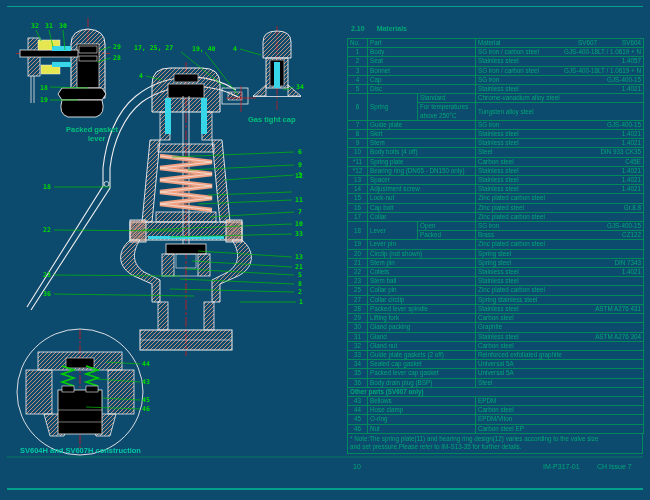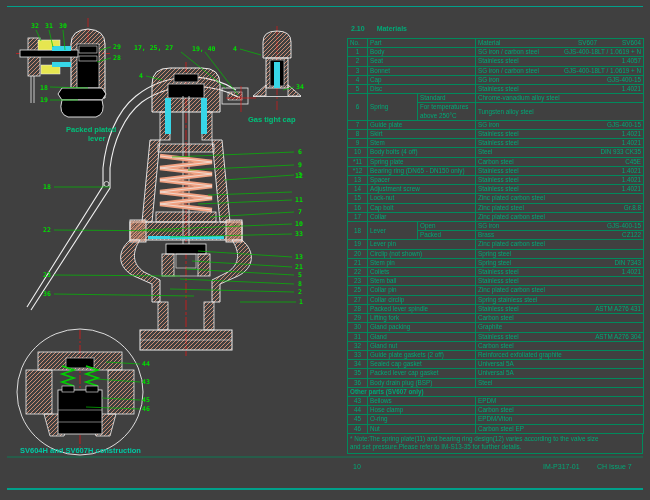--- a/index.html
+++ b/index.html
@@ -1,16 +1,16 @@
 <!DOCTYPE html>
 <html><head>
 <meta charset="utf-8">
 <style>
   html,body{margin:0;padding:0;background:#000;}
-  .sheet{position:relative;width:650px;height:500px;background:#404040;overflow:hidden;
+  .sheet{position:relative;width:650px;height:500px;background:#0c4a6e;overflow:hidden;
          font-family:"Liberation Sans",sans-serif;}
   .layer{position:absolute;left:0;top:0;}
   
   .co{position:absolute;font:bold 6.5px "DejaVu Sans Mono",monospace;color:#00e000;white-space:nowrap;z-index:3;}
   .cap{position:absolute;color:#00c9a3;font-weight:bold;white-space:nowrap;z-index:3;}
   .cap.green{color:#00c07a;}
   
   .tbl-wrap{position:absolute;left:347px;top:38px;width:296px;z-index:2;}
   .sec-title{position:absolute;left:351px;top:25px;color:#00a876;font-size:7px;font-weight:bold;z-index:2;}
   .sec-title .t2{margin-left:12px;}
@@ -231,21 +231,21 @@
   <span class="co" style="left:298px;top:271px">5</span>
   <span class="co" style="left:298px;top:280px">8</span>
   <span class="co" style="left:298px;top:288px">2</span>
   <span class="co" style="left:299px;top:298px">1</span>
 
   <span class="co" style="left:142px;top:360px">44</span>
   <span class="co" style="left:142px;top:378px">43</span>
   <span class="co" style="left:142px;top:396px">45</span>
   <span class="co" style="left:142px;top:405px">46</span>
 
-  <span class="cap green" style="left:66px;top:125px;font-size:7.5px">Packed plated</span>
+  <span class="cap green" style="left:66px;top:125px;font-size:7.5px">Packed gasket</span>
   <span class="cap green" style="left:88px;top:134px;font-size:7.5px">lever</span>
   <span class="cap green" style="left:248px;top:115px;font-size:7.5px">Gas tight cap</span>
   <span class="cap" style="left:20px;top:446px;font-size:7.5px">SV604H and SV607H construction</span>
 
   <div class="sec-title">
     <span>2.10</span><span class="t2">Materials</span>
   </div>
 
   <div class="tbl-wrap">
     <table class="mat">

